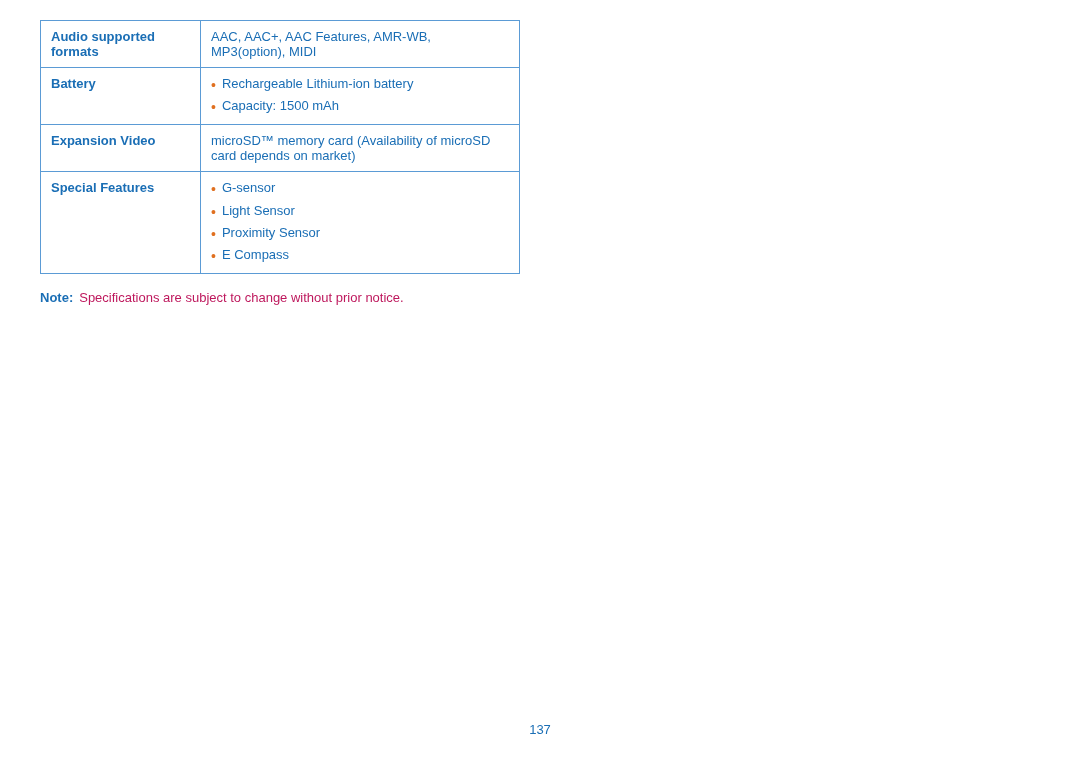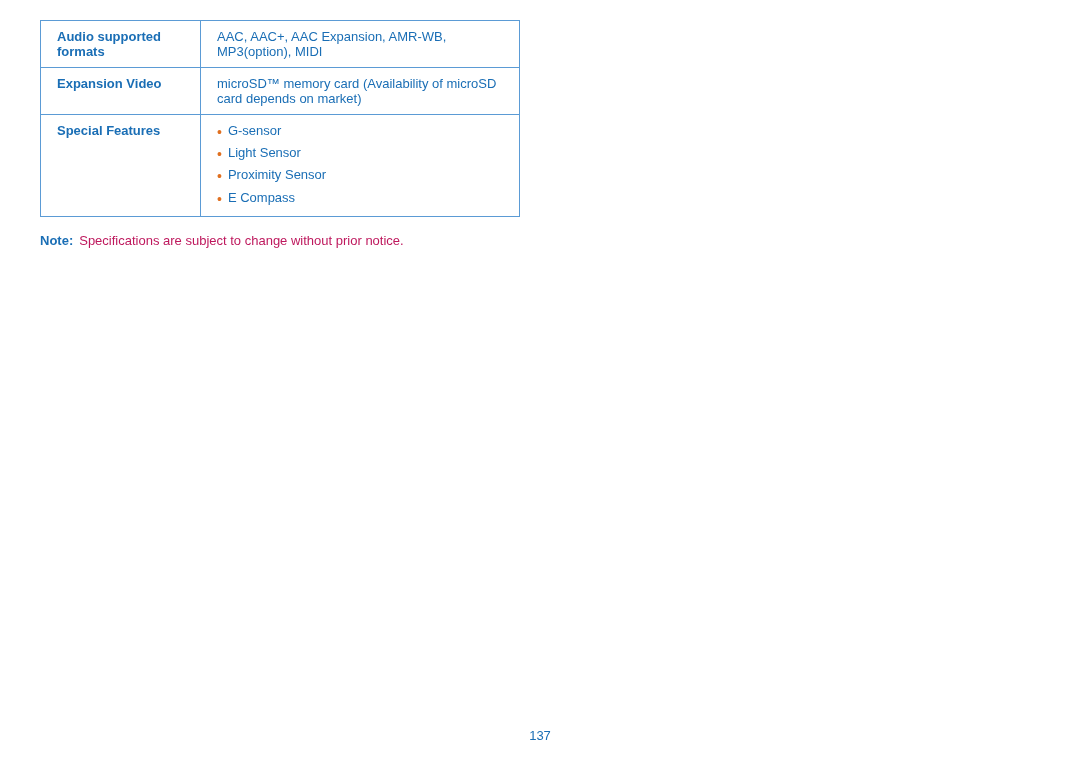--- a/index.html
+++ b/index.html
@@ -23,21 +23,21 @@
     }
 
     table {
       border-collapse: collapse;
       width: 100%;
       margin-bottom: 16px;
     }
 
     td {
       border: 1.5px solid #5b9bd5;
-      padding: 8px 16px;
+      padding: 8px 10px;
       vertical-align: top;
       color: #1a6eb5;
     }
 
     td:first-child {
       font-weight: bold;
       width: 160px;
       color: #1a6eb5;
     }
 
@@ -78,36 +78,49 @@
       margin-right: 6px;
       white-space: nowrap;
     }
 
     .note-text {
       color: #be185d;
     }
 
     .page-number {
       position: absolute;
-      bottom: 24px;
+      bottom: 30px;
       left: 50%;
       transform: translateX(-50%);
       color: #1a6eb5;
       font-size: 13px;
     }
   </style>
 </head>
 <body>
 
 <div class="page-container">
   <table>
     <tbody id="table-body">
     <tr>
           <td>Audio supported formats</td>
-          <td>AAC, AAC+, AAC Expansion, AMR-WB, MP3(option), MIDI</td>
+          <td>AAC, AAC+, AAC Features, AMR-WB, MP3(option), MIDI</td>
+        </tr>
+        <tr>
+          <td>Battery</td>
+          <td>
+            <div class="bullet-item">
+              <span class="bullet">•</span>
+              <span class="bullet-text">Rechargeable Lithium-ion battery</span>
+            </div>
+            <div class="bullet-item">
+              <span class="bullet">•</span>
+              <span class="bullet-text">Capacity: 1500 mAh</span>
+            </div>
+          </td>
         </tr>
         <tr>
           <td>Expansion Video</td>
           <td>microSD™ memory card (Availability of microSD card depends on market)</td>
         </tr>
         <tr>
           <td>Special Features</td>
           <td>
             <div class="bullet-item">
               <span class="bullet">•</span>

